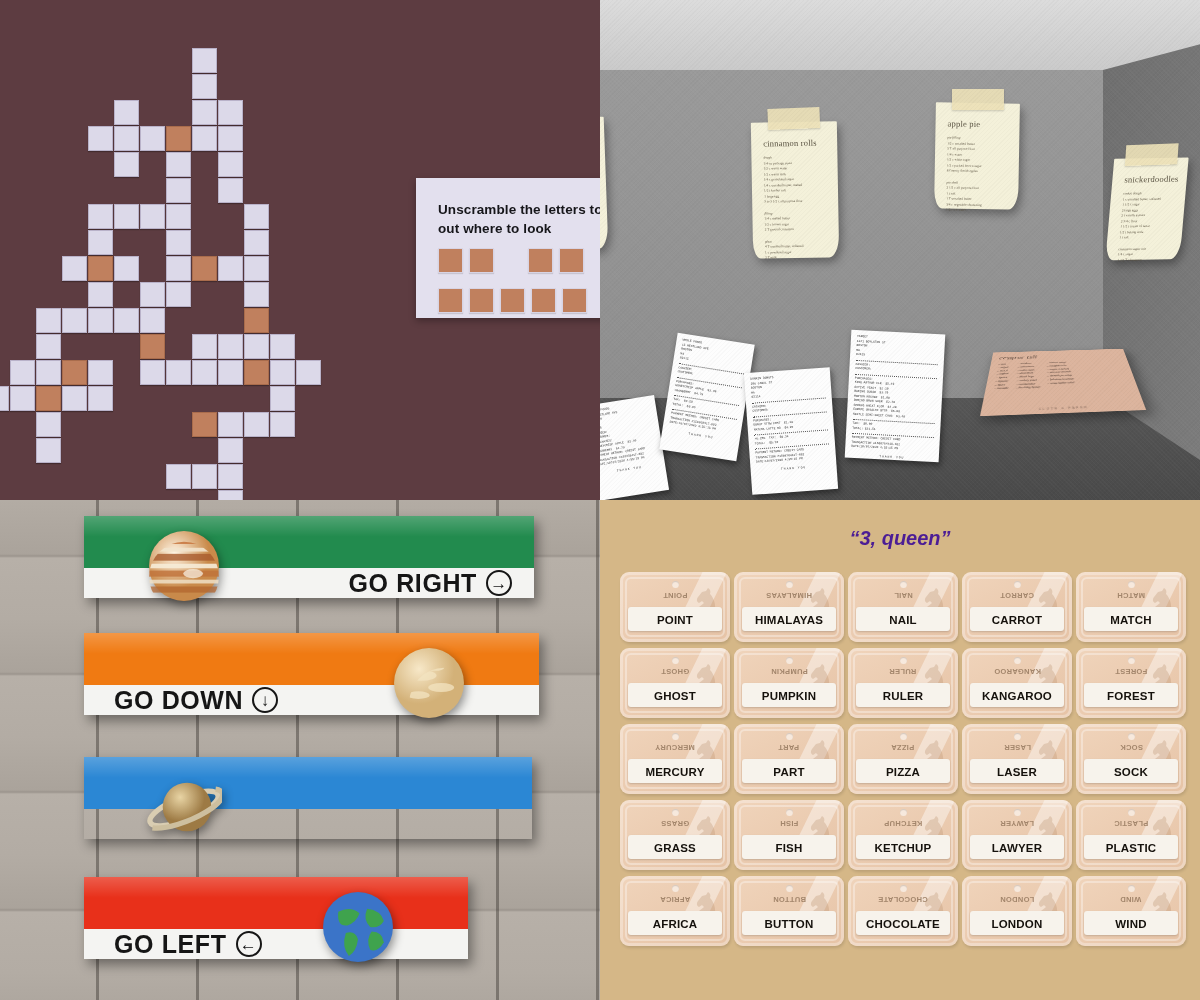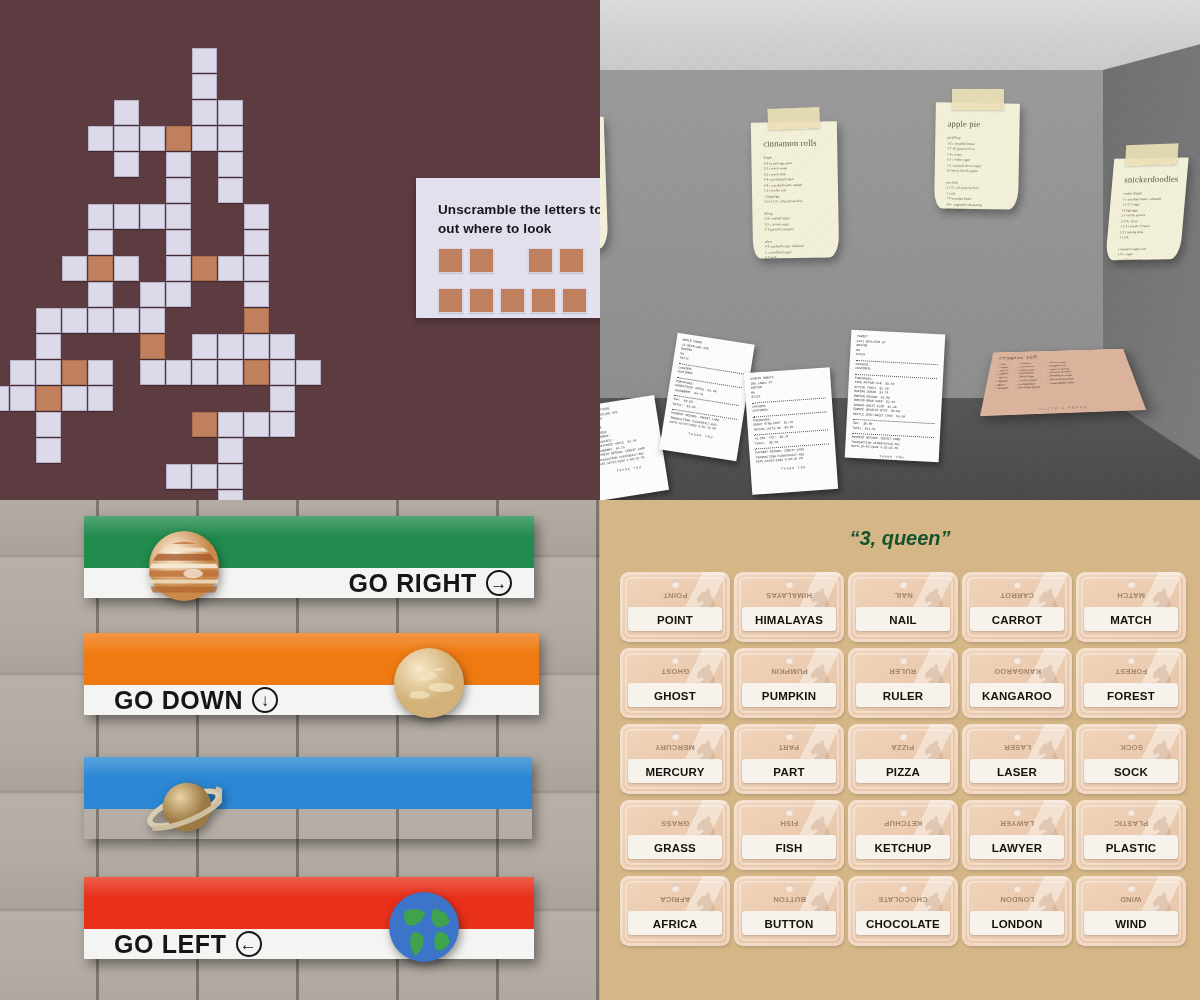--- a/index.html
+++ b/index.html
@@ -168,26 +168,26 @@
     display: inline-flex; align-items: center; justify-content: center;
     font-size: 17px; line-height: 1; font-weight: 700;
   }
   .planet {
     position: absolute; width: 76px; height: 76px; border-radius: 50%;
     filter: drop-shadow(2px 4px 5px rgba(0,0,0,.42));
   }
   #sign-green  { left: 84px;  top: 16px;  width: 450px; }
   #sign-orange { left: 84px;  top: 133px; width: 455px; }
   #sign-blue   { left: 84px;  top: 257px; width: 448px; }
-  #sign-red    { left: 84px;  top: 377px; width: 450px; }
+  #sign-red    { left: 84px;  top: 377px; width: 384px; }
 
   
   #cards-title {
     position: absolute; left: 0; top: 27px; width: 600px; text-align: center;
-    font-size: 20px; font-weight: 700; font-style: italic; color: #14532d;
+    font-size: 20px; font-weight: 700; font-style: italic; color: #4c1d95;
   }
   #cards-grid {
     position: absolute; left: 20px; top: 72px; width: 566px;
     display: grid; grid-template-columns: repeat(5, 1fr); gap: 6px 4px;
   }
   .card {
     position: relative; height: 70px; border-radius: 9px;
     background: linear-gradient(150deg, #f0d4bb, #e6c3a6);
     box-shadow: inset 0 0 0 3px rgba(255,255,255,.30), 1px 2px 3px rgba(0,0,0,.12);
     overflow: hidden;

